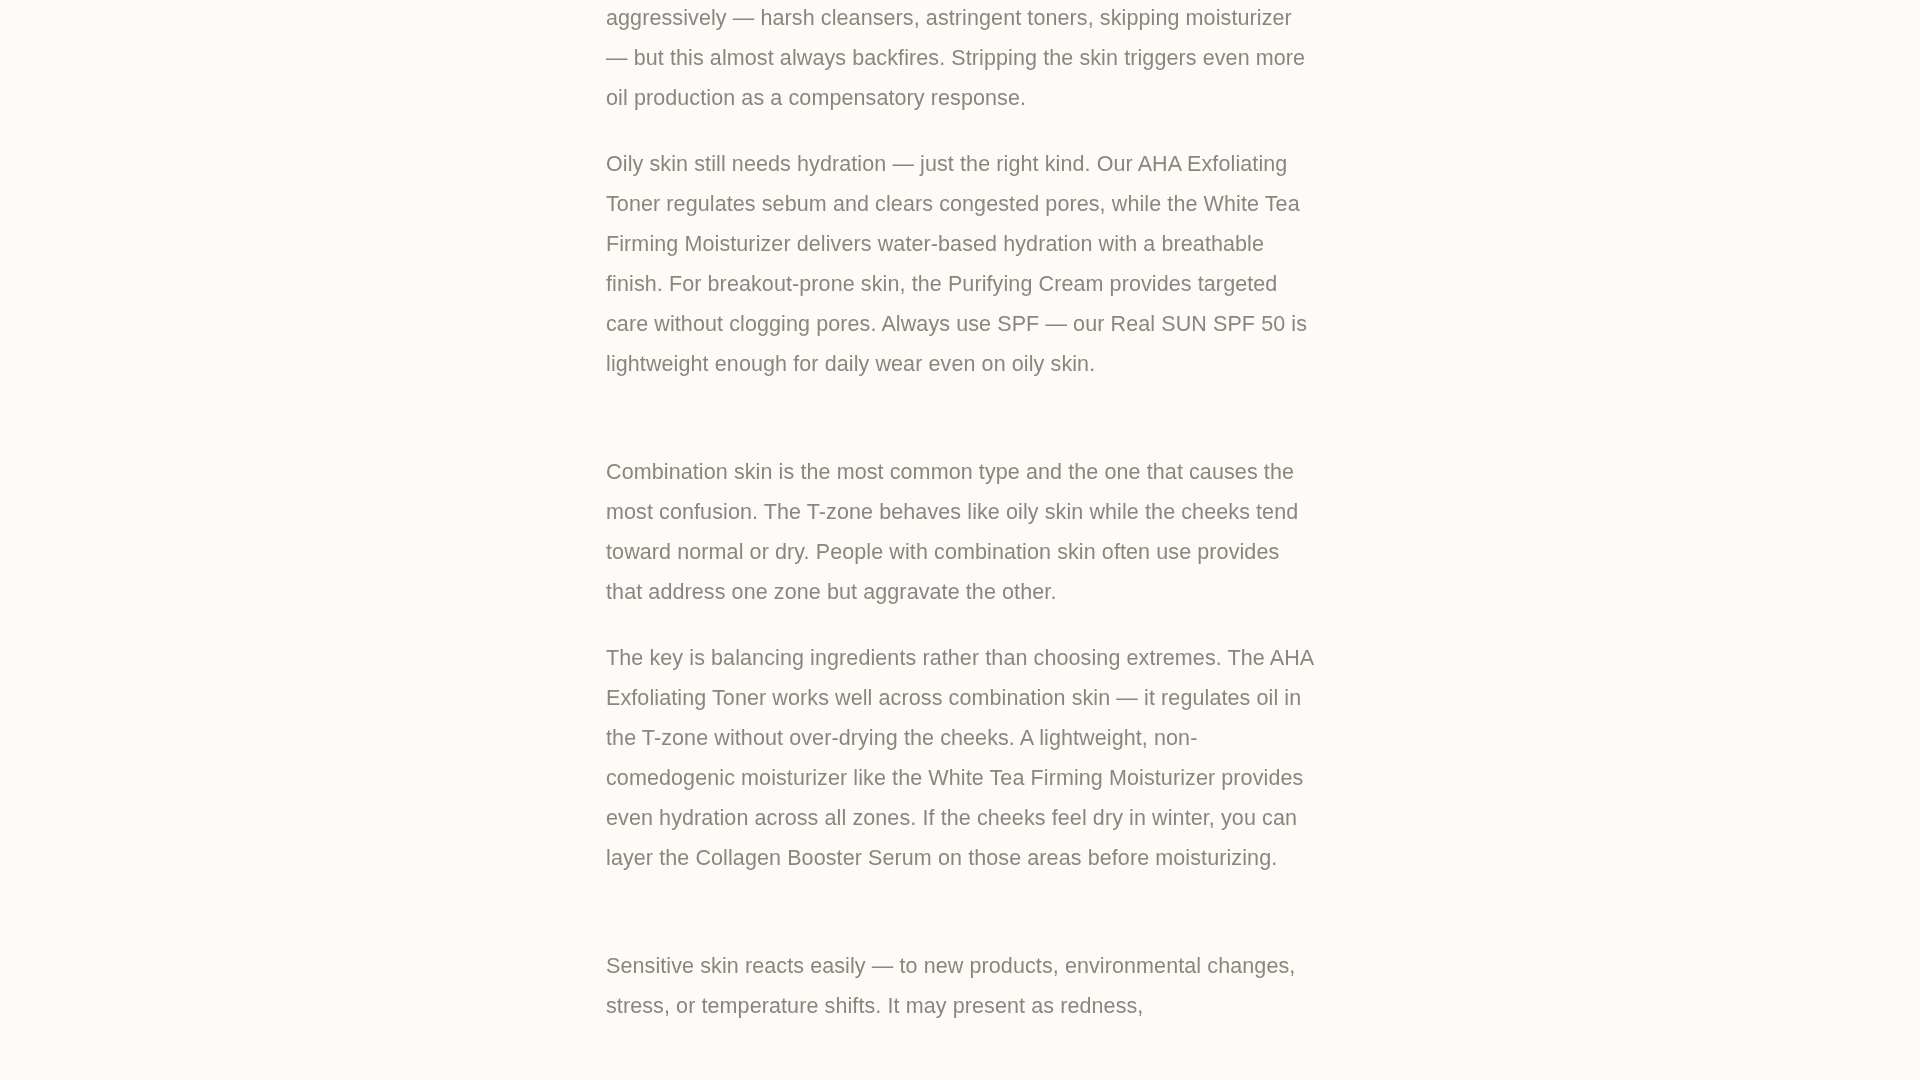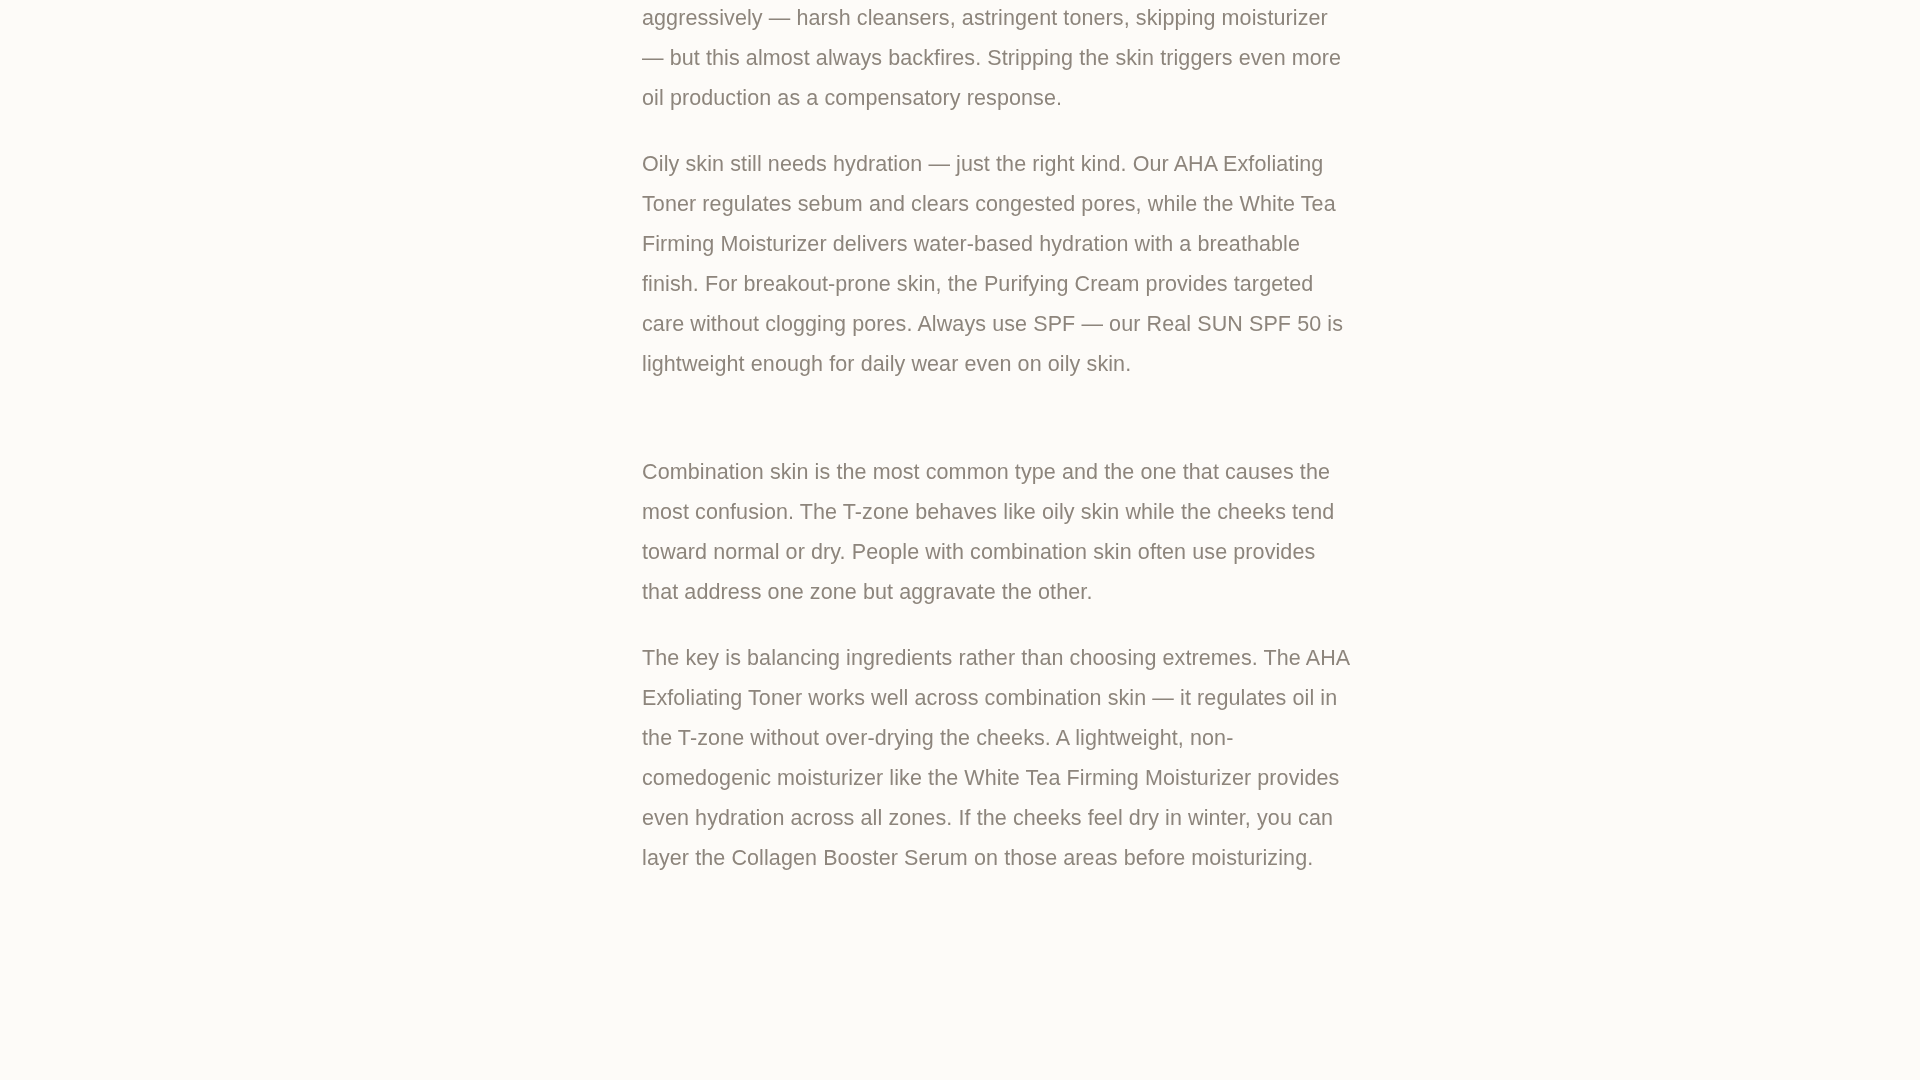--- a/index.html
+++ b/index.html
@@ -19,21 +19,20 @@
     width: 1920px;
     height: 1080px;
     background: #fdfbf8;
   }
   .article {
     position: absolute;
     left: 606px;
     top: 0;
     width: 710px;
     padding-top: 0;
-    margin-left: 36px;
   }
   .para {
     font-size: 21.5px;
     line-height: 40px;
     color: #8d857c;
     letter-spacing: 0.1px;
     margin: 0 0 26px 0;
     font-weight: 400;
   }
   .para.clipped-top {
@@ -47,14 +46,15 @@
 <body>
 
 <div class="page">
   <article class="article">
     <p class="para clipped-top">aggressively — harsh cleansers, astringent toners, skipping moisturizer — but this almost always backfires. Stripping the skin triggers even more oil production as a compensatory response.</p>
     <p class="para">Oily skin still needs hydration — just the right kind. Our AHA Exfoliating Toner regulates sebum and clears congested pores, while the White Tea Firming Moisturizer delivers water-based hydration with a breathable finish. For breakout-prone skin, the Purifying Cream provides targeted care without clogging pores. Always use SPF — our Real SUN SPF 50 is lightweight enough for daily wear even on oily skin.</p>
     <div class="section-gap"></div>
     <p class="para">Combination skin is the most common type and the one that causes the most confusion. The T-zone behaves like oily skin while the cheeks tend toward normal or dry. People with combination skin often use provides that address one zone but aggravate the other.</p>
     <p class="para">The key is balancing ingredients rather than choosing extremes. The AHA Exfoliating Toner works well across combination skin — it regulates oil in the T-zone without over-drying the cheeks. A lightweight, non-comedogenic moisturizer like the White Tea Firming Moisturizer provides even hydration across all zones. If the cheeks feel dry in winter, you can layer the Collagen Booster Serum on those areas before moisturizing.</p>
     <div class="section-gap"></div>
+    <p class="para">Sensitive skin reacts easily — to new products, environmental changes, stress, or temperature shifts. It may present as redness,</p>
   </article>
 </div>
 
 </body></html>

